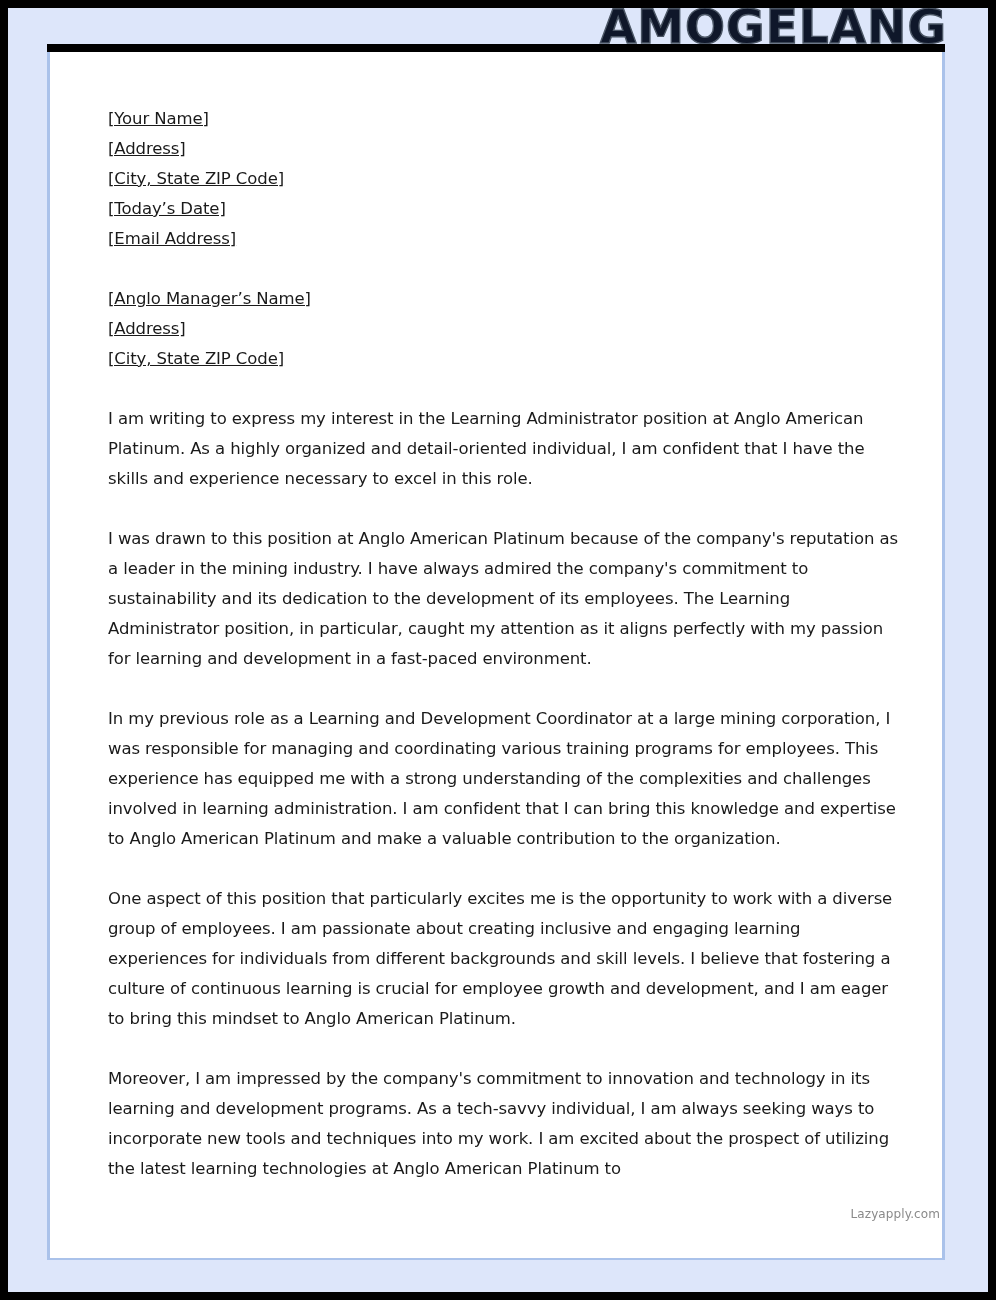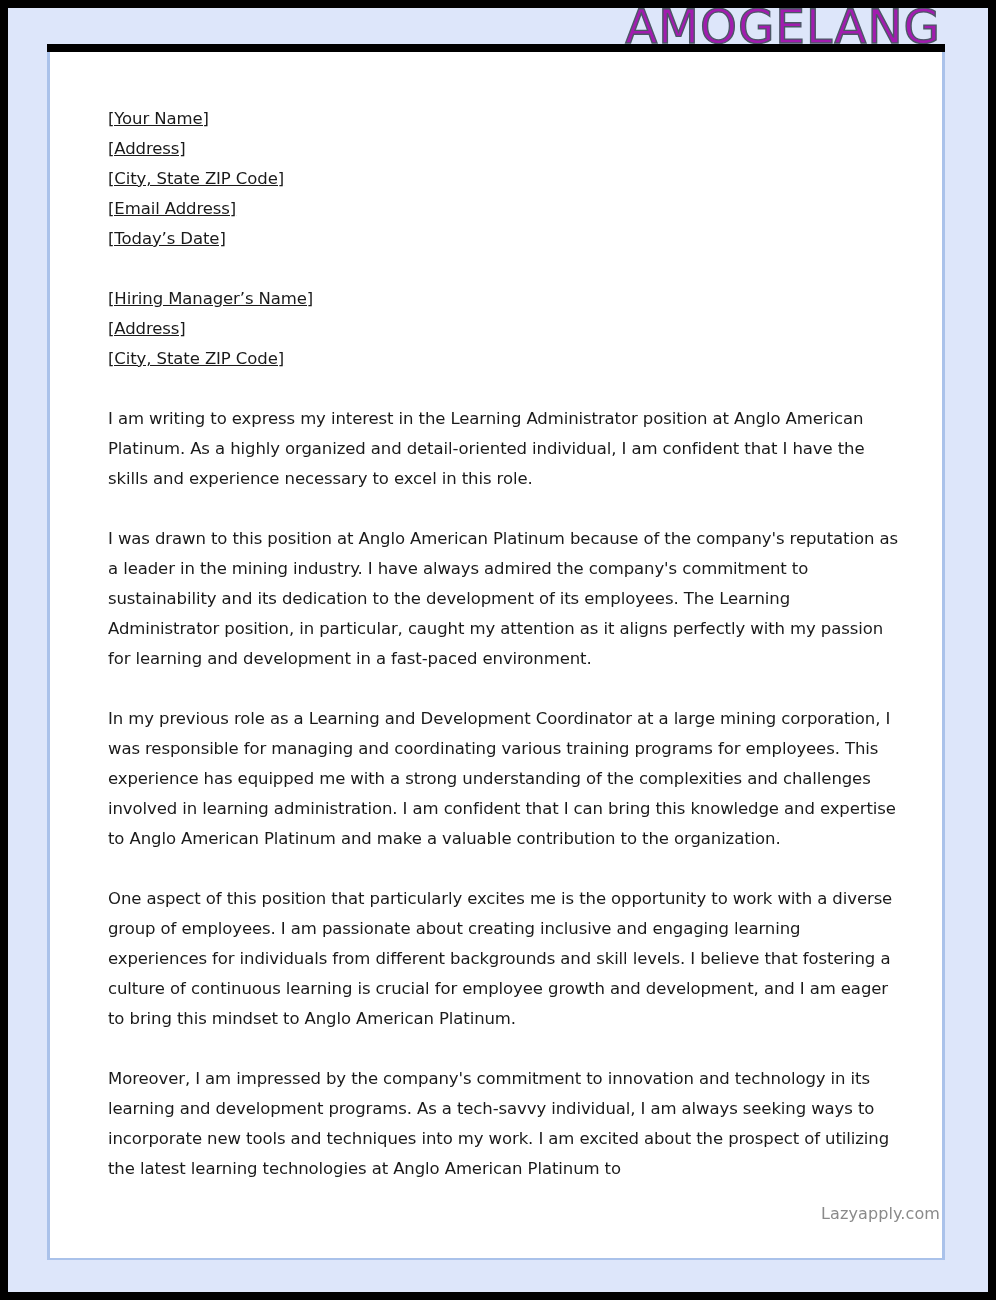--- a/index.html
+++ b/index.html
@@ -40,28 +40,28 @@
   
   #header-band {
     position: absolute;
     left: 0;
     top: 0;
     width: 980px;
     height: 40px;
   }
   #brand-title {
     position: absolute;
-    right: 47px;
+    right: 41px;
     top: -6px;
     font-family: "DejaVu Sans", sans-serif;
     font-size: 47px;
-    font-weight: 400;
+    font-weight: 700;
     letter-spacing: 1px;
     line-height: 52px;
-    color: #a21caf;
+    color: #0f172a;
     -webkit-text-stroke: 1.4px #4c5766;
     text-rendering: geometricPrecision;
     white-space: nowrap;
   }
 
   
   #top-rule {
     position: absolute;
     left: 39px;
     top: 36px;
@@ -111,21 +111,21 @@
     margin: 0 4px 30px 0;
     text-align: left;
   }
 
   
   #watermark {
     position: absolute;
     right: 48px;
     top: 1198px;
     font-family: "DejaVu Sans", sans-serif;
-    font-size: 16px;
+    font-size: 12px;
     line-height: 16px;
     color: #8a8a8a;
     letter-spacing: 0.1px;
     white-space: nowrap;
   }
 </style>
 </head>
 <body>
 
 <div id="frame">
@@ -138,26 +138,26 @@
     <div id="top-rule"></div>
 
     <div id="page"></div>
 
     <div id="letter">
 
       <div class="block">
         <span class="line">[Your Name]</span>
         <span class="line">[Address]</span>
         <span class="line">[City, State ZIP Code]</span>
+        <span class="line">[Today’s Date]</span>
         <span class="line">[Email Address]</span>
-        <span class="line">[Today’s Date]</span>
       </div>
 
       <div class="block">
-        <span class="line">[Hiring Manager’s Name]</span>
+        <span class="line">[Anglo Manager’s Name]</span>
         <span class="line">[Address]</span>
         <span class="line">[City, State ZIP Code]</span>
       </div>
 
 
       <p class="para">I am writing to express my interest in the Learning Administrator position at Anglo American Platinum. As a highly organized and detail-oriented individual, I am confident that I have the skills and experience necessary to excel in this role.</p>
       <p class="para">I was drawn to this position at Anglo American Platinum because of the company's reputation as a leader in the mining industry. I have always admired the company's commitment to sustainability and its dedication to the development of its employees. The Learning Administrator position, in particular, caught my attention as it aligns perfectly with my passion for learning and development in a fast-paced environment.</p>
       <p class="para">In my previous role as a Learning and Development Coordinator at a large mining corporation, I was responsible for managing and coordinating various training programs for employees. This experience has equipped me with a strong understanding of the complexities and challenges involved in learning administration. I am confident that I can bring this knowledge and expertise to Anglo American Platinum and make a valuable contribution to the organization.</p>
       <p class="para">One aspect of this position that particularly excites me is the opportunity to work with a diverse group of employees. I am passionate about creating inclusive and engaging learning experiences for individuals from different backgrounds and skill levels. I believe that fostering a culture of continuous learning is crucial for employee growth and development, and I am eager to bring this mindset to Anglo American Platinum.</p>
       <p class="para">Moreover, I am impressed by the company's commitment to innovation and technology in its learning and development programs. As a tech-savvy individual, I am always seeking ways to incorporate new tools and techniques into my work. I am excited about the prospect of utilizing the latest learning technologies at Anglo American Platinum to</p>

